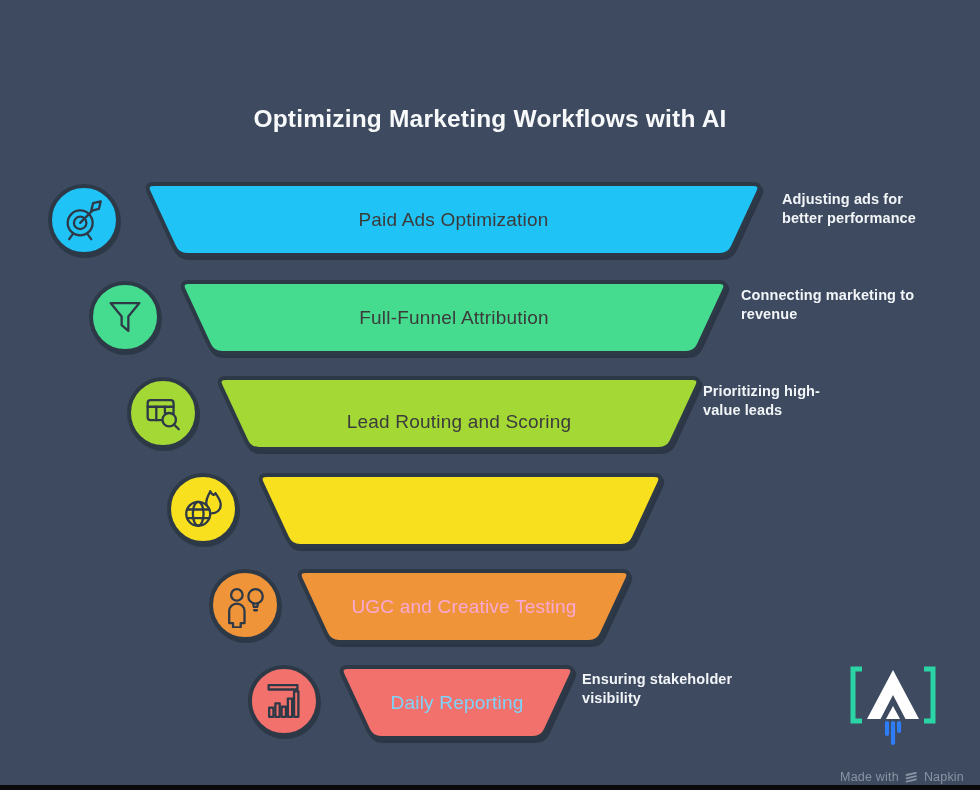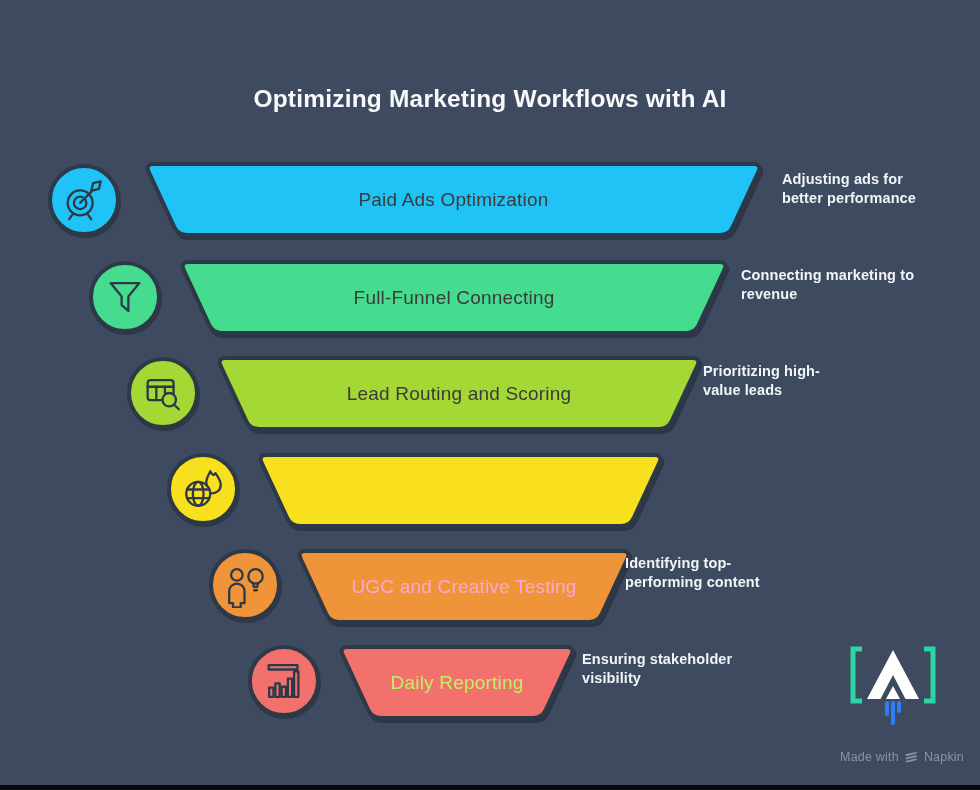--- a/index.html
+++ b/index.html
@@ -1,20 +1,20 @@
 <!DOCTYPE html>
 <html><head>
 <meta charset="utf-8">
 <style>
   html,body{margin:0;padding:0;}
   body{
     width:980px;height:790px;position:relative;overflow:hidden;
     font-family:"Liberation Sans", sans-serif;
   }
-  .stage{position:absolute;inset:0;}
+  .stage{position:absolute;inset:0;margin-top:20px;}
   .title{
     position:absolute;left:0;right:0;top:85px;text-align:center;
     color:#f7f9fb;font-size:24.5px;font-weight:bold;letter-spacing:.2px;
   }
   #funnel-shapes{position:absolute;left:0;top:0;width:980px;height:790px;}
   .trap{filter:drop-shadow(2px 3px 0 rgba(18,24,32,.38));}
   .seg-label{
     position:absolute;display:flex;align-items:center;justify-content:center;
     font-size:19px;font-weight:normal;letter-spacing:.2px;
   }
@@ -47,29 +47,28 @@
   <svg id="funnel-shapes" viewBox="0 0 980 790">
       <path d="M148.8,172.2 Q145,164 154.0,164.0 L753.0,164.0 Q762,164 758.2,172.2 L732.8,226.8 Q729,235 720.0,235.0 L187.0,235.0 Q178,235 174.2,226.8 Z" fill="#20c3f5" stroke="#2e3947" stroke-width="4" class="trap"></path>
       <path d="M183.8,270.2 Q180,262 189.0,262.0 L719.0,262.0 Q728,262 724.2,270.2 L698.8,324.8 Q695,333 686.0,333.0 L222.0,333.0 Q213,333 209.2,324.8 Z" fill="#46dc8f" stroke="#2e3947" stroke-width="4" class="trap"></path>
       <path d="M220.8,366.2 Q217,358 226.0,358.0 L692.0,358.0 Q701,358 697.2,366.2 L671.8,420.8 Q668,429 659.0,429.0 L259.0,429.0 Q250,429 246.2,420.8 Z" fill="#a4d835" stroke="#2e3947" stroke-width="4" class="trap"></path>
       <path d="M261.8,463.2 Q258,455 267.0,455.0 L654.0,455.0 Q663,455 659.2,463.2 L633.8,517.8 Q630,526 621.0,526.0 L300.0,526.0 Q291,526 287.2,517.8 Z" fill="#f8e01f" stroke="#2e3947" stroke-width="4" class="trap"></path>
       <path d="M300.8,559.2 Q297,551 306.0,551.0 L622.0,551.0 Q631,551 627.2,559.2 L601.8,613.8 Q598,622 589.0,622.0 L339.0,622.0 Q330,622 326.2,613.8 Z" fill="#f0943a" stroke="#2e3947" stroke-width="4" class="trap"></path>
       <path d="M342.8,655.2 Q339,647 348.0,647.0 L566.0,647.0 Q575,647 571.2,655.2 L545.8,709.8 Q542,718 533.0,718.0 L381.0,718.0 Q372,718 368.2,709.8 Z" fill="#f3716c" stroke="#2e3947" stroke-width="4" class="trap"></path>
     </svg>
 
   <div class="seg-label" id="seg-label-0" style="left: 145px; top: 164px; width: 617px; height: 71px; color: rgb(59, 59, 59);">Paid Ads Optimization</div>
-  <div class="seg-label" id="seg-label-1" style="left: 180px; top: 262px; width: 548px; height: 71px; color: rgb(59, 59, 59);">Full-Funnel Connecting</div>
-  <div class="seg-label" id="seg-label-2" style="left: 217px; top: 358px; width: 484px; height: 71px; color: rgb(59, 59, 59);">Lead Routing and Scoring</div>
+  <div class="seg-label" id="seg-label-1" style="left: 180px; top: 262px; width: 548px; height: 71px; color: rgb(59, 59, 59);">Full-Funnel Attribution</div>
+  <div class="seg-label" id="seg-label-2" style="left: 217px; top: 366px; width: 484px; height: 71px; color: rgb(59, 59, 59);">Lead Routing and Scoring</div>
   <div class="seg-label" id="seg-label-4" style="left: 297px; top: 551px; width: 334px; height: 71px; color: #f9a8d4;">UGC and Creative Testing</div>
-  <div class="seg-label" id="seg-label-5" style="left: 339px; top: 647px; width: 236px; height: 71px; color: #bef264; text-align: right;">Daily Reporting</div>
+  <div class="seg-label" id="seg-label-5" style="left: 339px; top: 647px; width: 236px; height: 71px; color: #7dd3fc; text-align: right;">Daily Reporting</div>
 
   <div class="annot" id="annot-0" style="left: 782px; top: 170px; width: 165px;">Adjusting ads for better performance</div>
   <div class="annot" id="annot-1" style="left: 741px; top: 266px; width: 178px;">Connecting marketing to revenue</div>
   <div class="annot" id="annot-2" style="left: 703px; top: 362px; width: 152px;">Prioritizing high-value leads</div>
-  <div class="annot" id="annot-4" style="left: 625px; top: 554px; width: 152px;">Identifying top-performing content</div>
   <div class="annot" id="annot-5" style="left: 582px; top: 650px; width: 165px;">Ensuring stakeholder visibility</div>
 
   <div class="icon-badge" id="icon-badge-0" style="left: 48px; top: 164px; background: rgb(32, 195, 245); --c: #20c3f5;">
     <svg viewBox="0 0 48 48">
       <g class="glyph">
         <circle cx="20" cy="27" r="13"></circle>
         <circle cx="20" cy="27" r="6.5"></circle>
         <line x1="12.5" y1="38.5" x2="8.5" y2="44"></line>
         <line x1="27.5" y1="38.5" x2="31.5" y2="44"></line>
         <line x1="20" y1="27" x2="33" y2="14"></line>

